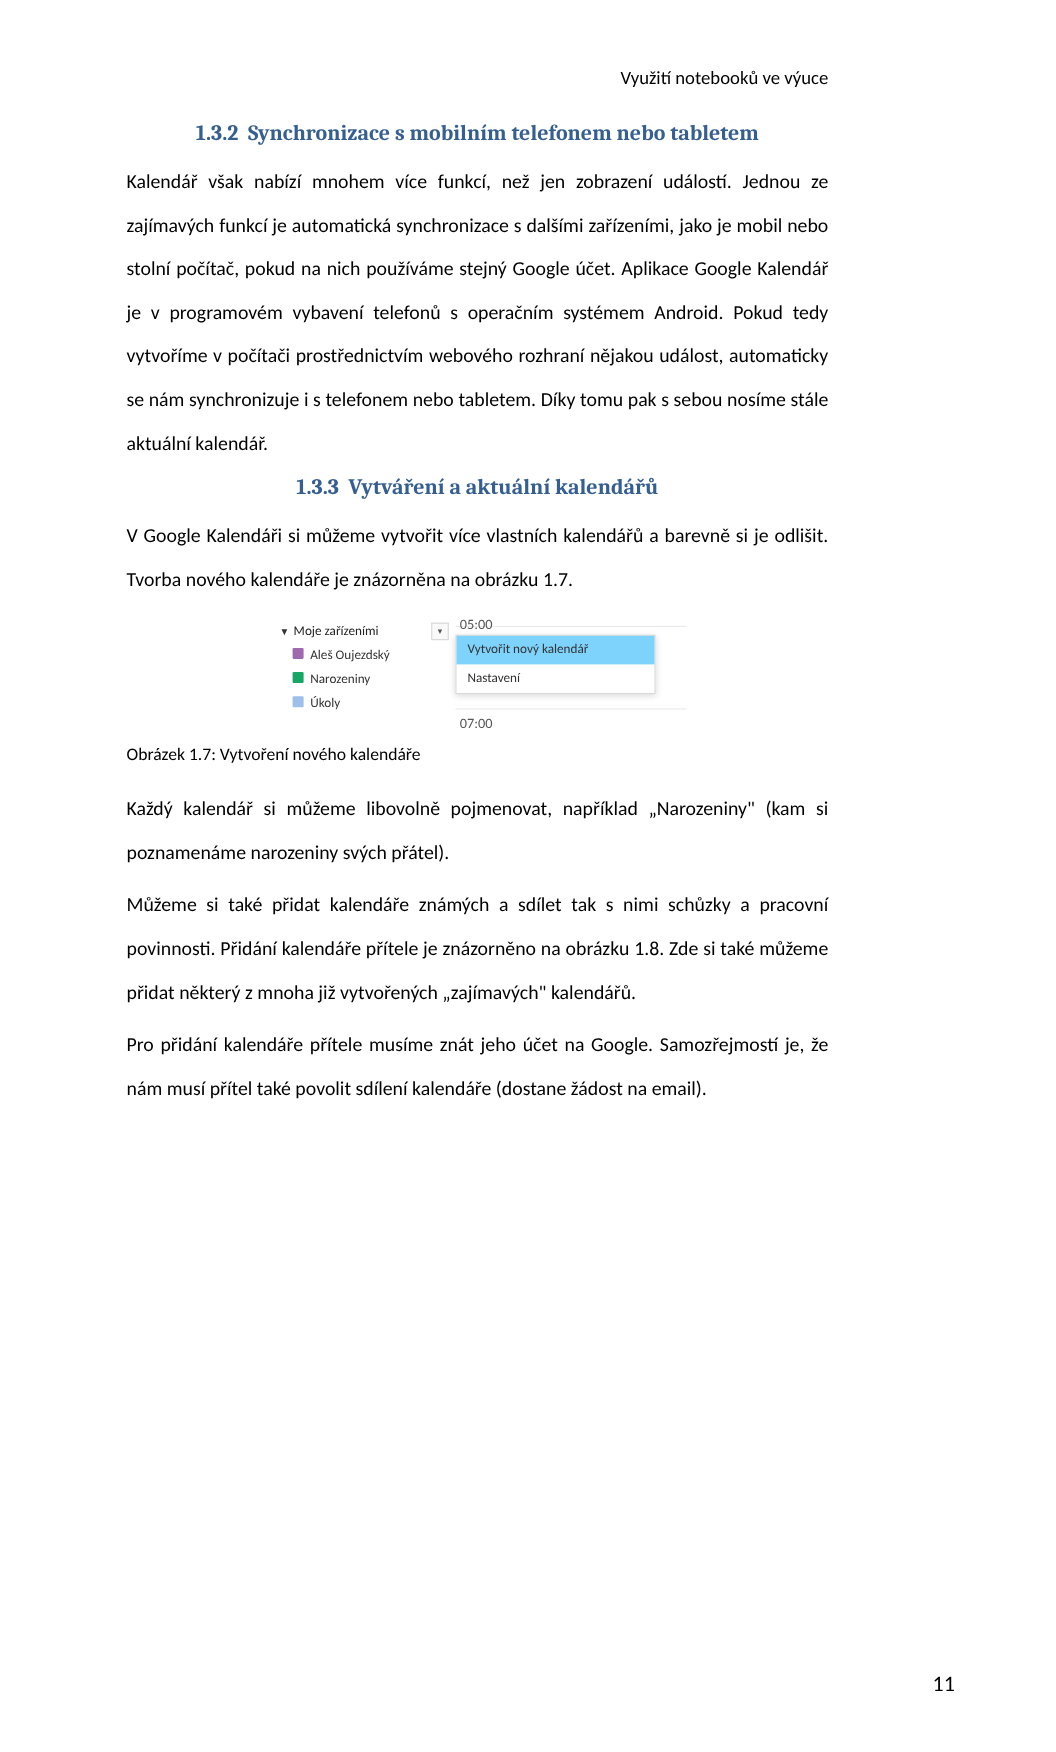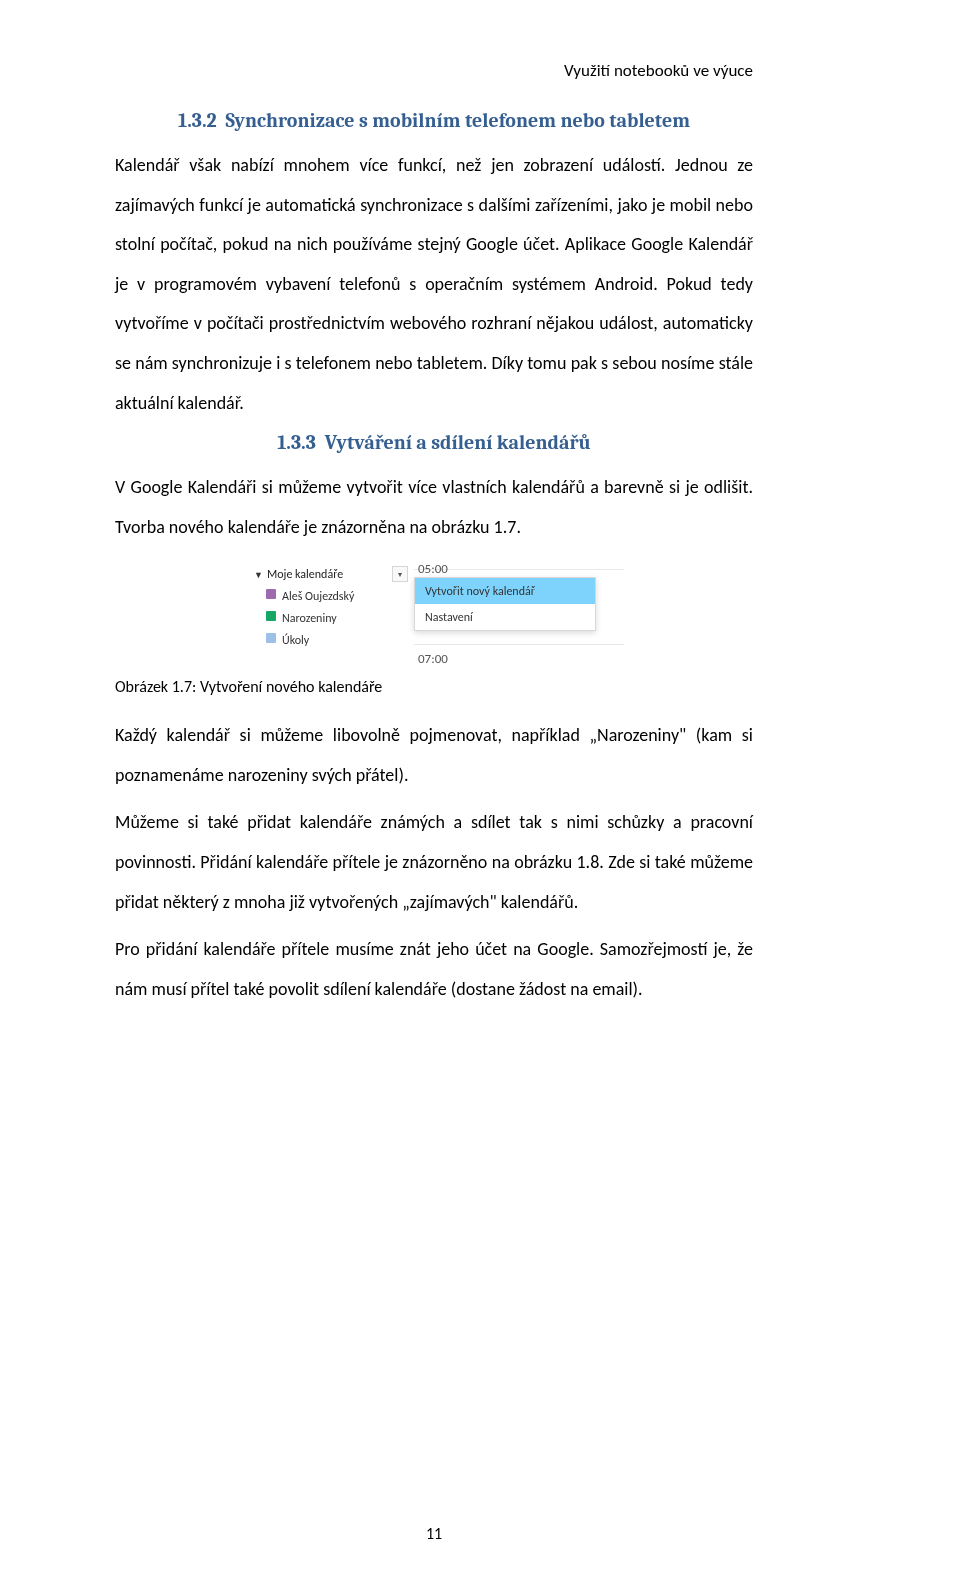--- a/index.html
+++ b/index.html
@@ -38,22 +38,22 @@
   .caption {
     font-size: 16px;
     line-height: 1.3;
     margin: 8px 0 18px 0;
   }
   .page-number {
     position: absolute;
     left: 0;
     right: 0;
     bottom: 50px;
-    text-align: center;
-    font-size: 16px;
+    text-align: right;
+    font-size: 20px;
   }
   
   .figure {
     margin: 12px auto 6px auto;
     width: 380px;
   }
   .fig-row {
     display: flex;
     align-items: stretch;
   }
@@ -147,31 +147,31 @@
 
   <div class="header-right">Využití notebooků ve výuce</div>
 
   <h3 class="h3">
     <span>1.3.2</span>&nbsp;&nbsp;<span>Synchronizace s mobilním telefonem nebo tabletem</span>
   </h3>
 
   <p class="body-text">Kalendář však nabízí mnohem více funkcí, než jen zobrazení událostí. Jednou ze zajímavých funkcí je automatická synchronizace s dalšími zařízeními, jako je mobil nebo stolní počítač, pokud na nich používáme stejný Google účet. Aplikace Google Kalendář je v programovém vybavení telefonů s operačním systémem Android. Pokud tedy vytvoříme v počítači prostřednictvím webového rozhraní nějakou událost, automaticky se nám synchronizuje i s telefonem nebo tabletem. Díky tomu pak s sebou nosíme stále aktuální kalendář.</p>
 
   <h3 class="h3">
-    <span>1.3.3</span>&nbsp;&nbsp;<span>Vytváření a sdílení kalendářů</span>
+    <span>1.3.3</span>&nbsp;&nbsp;<span>Vytváření a aktuální kalendářů</span>
   </h3>
 
   <p class="body-text">V Google Kalendáři si můžeme vytvořit více vlastních kalendářů a barevně si je odlišit. Tvorba nového kalendáře je znázorněna na obrázku 1.7.</p>
 
   <div class="figure">
     <div class="fig-row" style="height:110px;">
       <div class="fig-left">
         <div class="fig-title-row">
           <span class="tri">▼</span>
-          <span class="fig-title">Moje kalendáře</span>
+          <span class="fig-title">Moje zařízeními</span>
           <span class="dropdown-btn">
             <span>▾</span>
           </span>
         </div>
         <div class="cal-item">
           <span class="swatch sw-purple"></span>
           <span>Aleš Oujezdský</span>
         </div>
         <div class="cal-item">
           <span class="swatch sw-green"></span>

